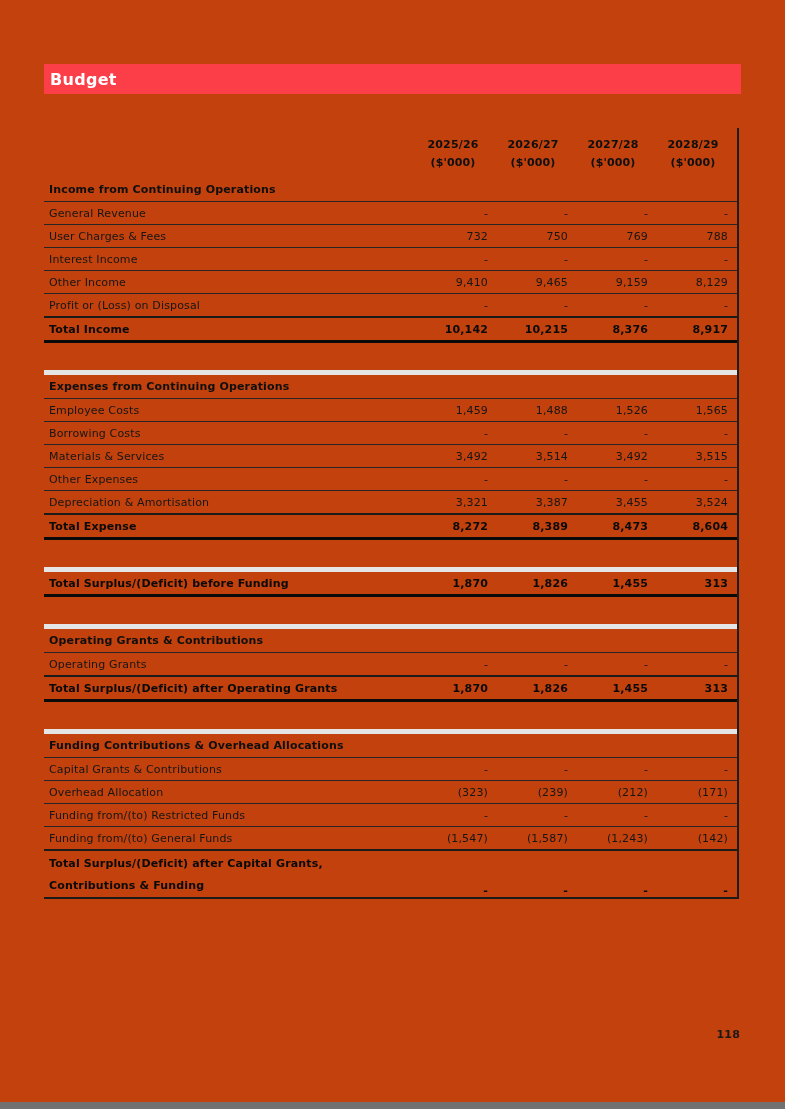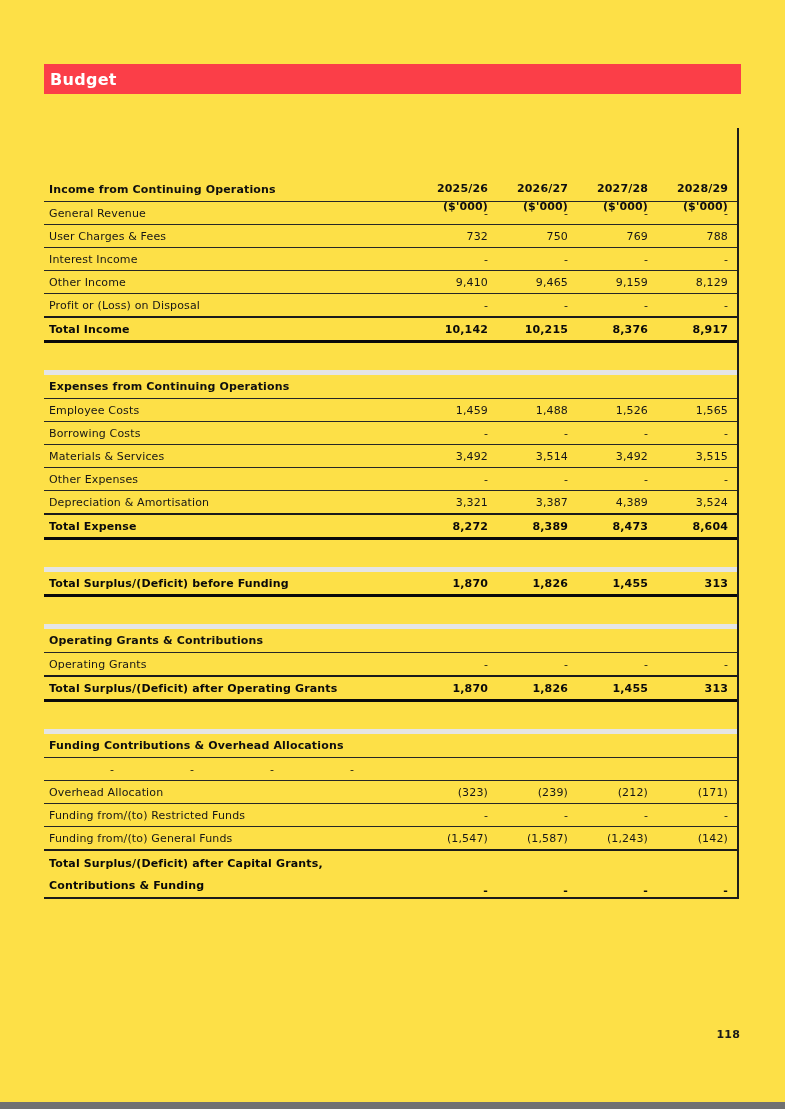--- a/index.html
+++ b/index.html
@@ -1,21 +1,21 @@
 <!DOCTYPE html>
 <html><head>
 <meta charset="utf-8">
 <style>
   html, body { margin: 0; padding: 0; }
   body { background: #7e7e7e; }
   .page {
     position: relative;
     width: 785px;
     height: 1109px;
-    background: #fde047;
+    background: #c2410c;
     font-family: "DejaVu Sans", "Liberation Sans", sans-serif;
     color: #161616;
     overflow: hidden;
   }
   .banner {
     position: absolute;
     left: 44px;
     top: 64px;
     width: 697px;
     height: 30px;
@@ -50,24 +50,23 @@
     display: flex;
     height: 50px;
     box-sizing: border-box;
     padding-top: 7px;
   }
   .col-headers .spacer { width: 374px; }
   .ch-cell {
     width: 80px;
     box-sizing: border-box;
     padding-right: 10px;
-    text-align: right;
+    text-align: center;
     font-weight: 700;
     color: #0f0f0f;
-    margin-top: 44px;
   }
   .ch-cell div { line-height: 16px; padding-top: 2px; }
   .section-header {
     height: 23px;
     display: flex;
     align-items: center;
     font-weight: 700;
     color: #0f0f0f;
     border-bottom: 1px solid #262626;
     box-sizing: content-box;
@@ -236,21 +235,21 @@
         <div class="lbl">Other Expenses</div>
         <div class="num">-</div>
         <div class="num">-</div>
         <div class="num">-</div>
         <div class="num">-</div>
       </div>
       <div class="trow pre-total">
         <div class="lbl">Depreciation &amp; Amortisation</div>
         <div class="num">3,321</div>
         <div class="num">3,387</div>
-        <div class="num">4,389</div>
+        <div class="num">3,455</div>
         <div class="num">3,524</div>
       </div>
       <div class="trow total-row">
         <div class="lbl">Total Expense</div>
         <div class="num">8,272</div>
         <div class="num">8,389</div>
         <div class="num">8,473</div>
         <div class="num">8,604</div>
       </div>
     </div>
@@ -289,20 +288,21 @@
       </div>
     </div>
 
     <div class="gap"></div>
 
     <div>
       <div class="section-header topline">
         <div class="lbl">Funding Contributions &amp; Overhead Allocations</div>
       </div>
       <div class="trow">
+        <div class="lbl">Capital Grants &amp; Contributions</div>
         <div class="num">-</div>
         <div class="num">-</div>
         <div class="num">-</div>
         <div class="num">-</div>
       </div>
       <div class="trow">
         <div class="lbl">Overhead Allocation</div>
         <div class="num">(323)</div>
         <div class="num">(239)</div>
         <div class="num">(212)</div>

